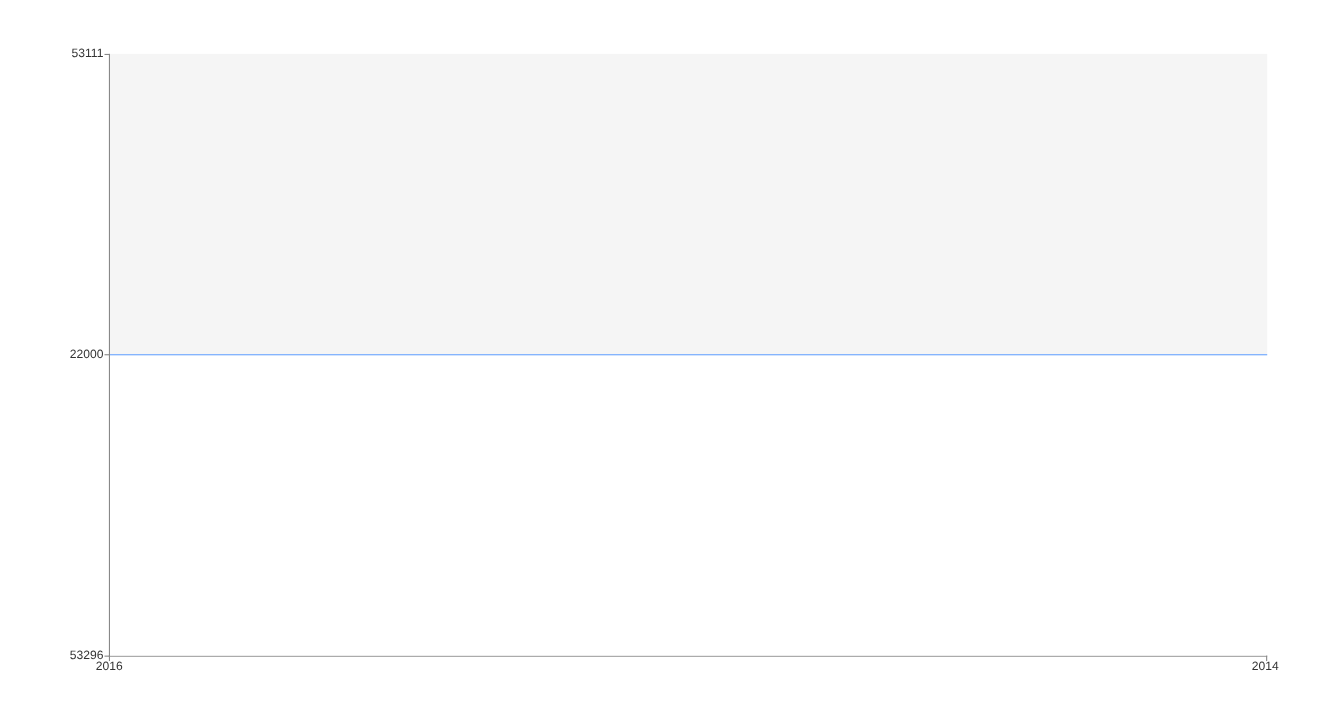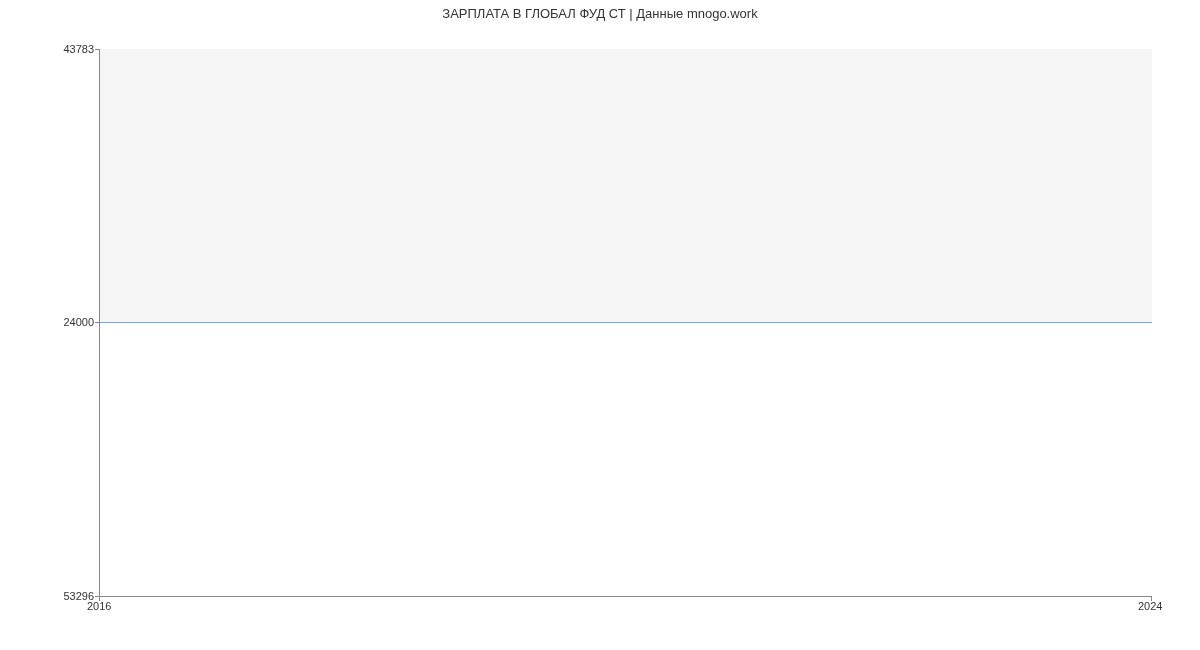--- a/index.html
+++ b/index.html
@@ -11,39 +11,38 @@
 .data-line{position:absolute;left:0;right:0;top:273px;height:0;border-top:1.5px solid #6aa5ff}
 .ytick{position:absolute;font-size:11px;color:#333;text-align:right;width:90px}
 .ytick .tickmark{position:absolute;right:-6px;top:50%;width:5px;border-top:1px solid #888}
 .xtick{position:absolute;font-size:11px;color:#333;top:600px}
 .xtickmark{position:absolute;width:0;height:5px;border-left:1px solid #888;top:596px}
 </style>
 </head>
 <body>
 
 <div class="chart-wrap">
-  <div class="title">ЗАРПЛАТА В ГЛОБАЛ ФУД СТ | Данные mnogo.work</div>
 
   <div class="plot-outer">
     <div class="pane-top"></div>
     <div class="pane-bottom"></div>
     <div class="data-line"></div>
   </div>
 
   <div class="ytick" style="left:4px;top:43px">
-    <span>43783</span>
+    <span>53111</span>
     <span class="tickmark"></span>
   </div>
   <div class="ytick" style="left:4px;top:316px">
-    <span>24000</span>
+    <span>22000</span>
     <span class="tickmark"></span>
   </div>
   <div class="ytick" style="left:4px;top:590px">
     <span>53296</span>
     <span class="tickmark"></span>
   </div>
 
   <div class="xtickmark" style="left:99px"></div>
   <div class="xtick" style="left:87px">2016</div>
 
   <div class="xtickmark" style="left:1151px"></div>
-  <div class="xtick" style="left:1138px">2024</div>
+  <div class="xtick" style="left:1138px">2014</div>
 </div>
 
 </body></html>

